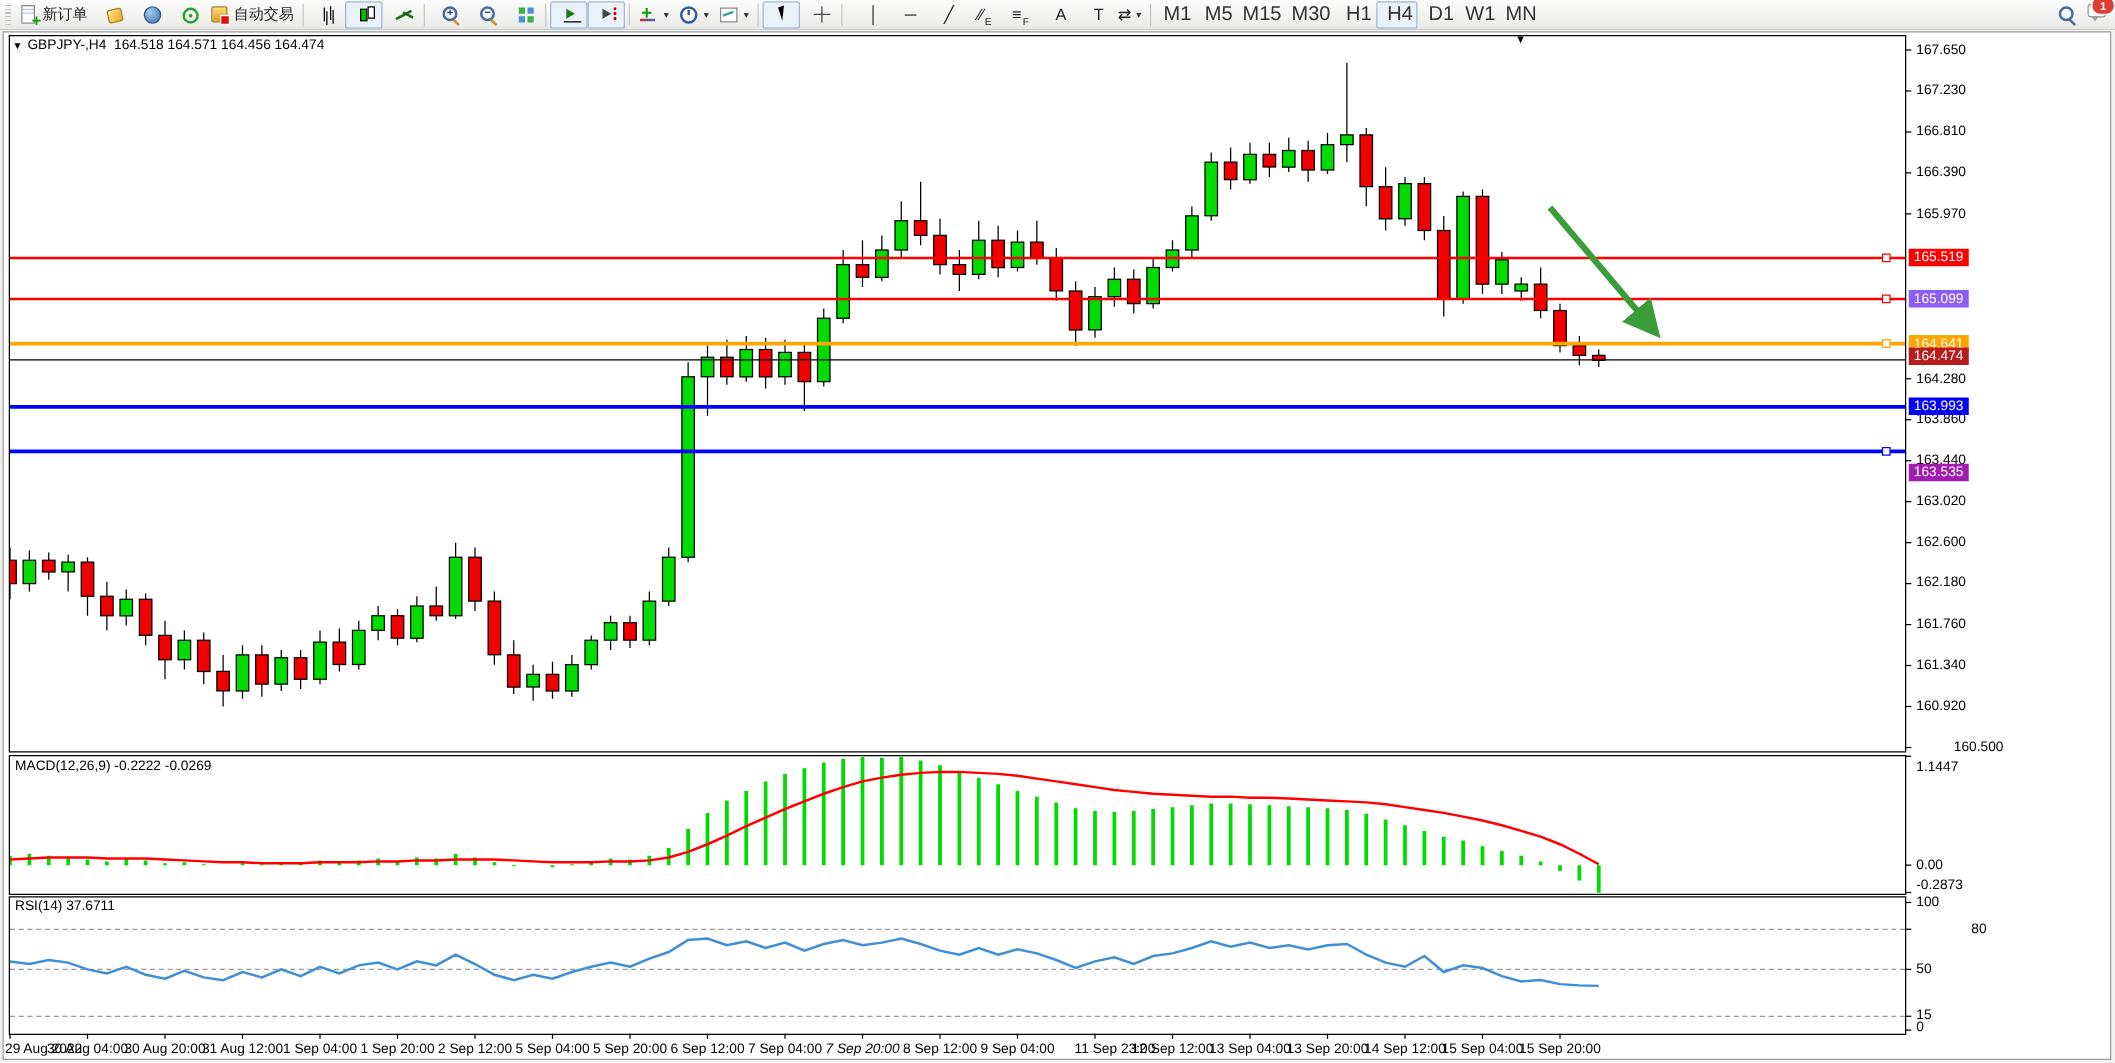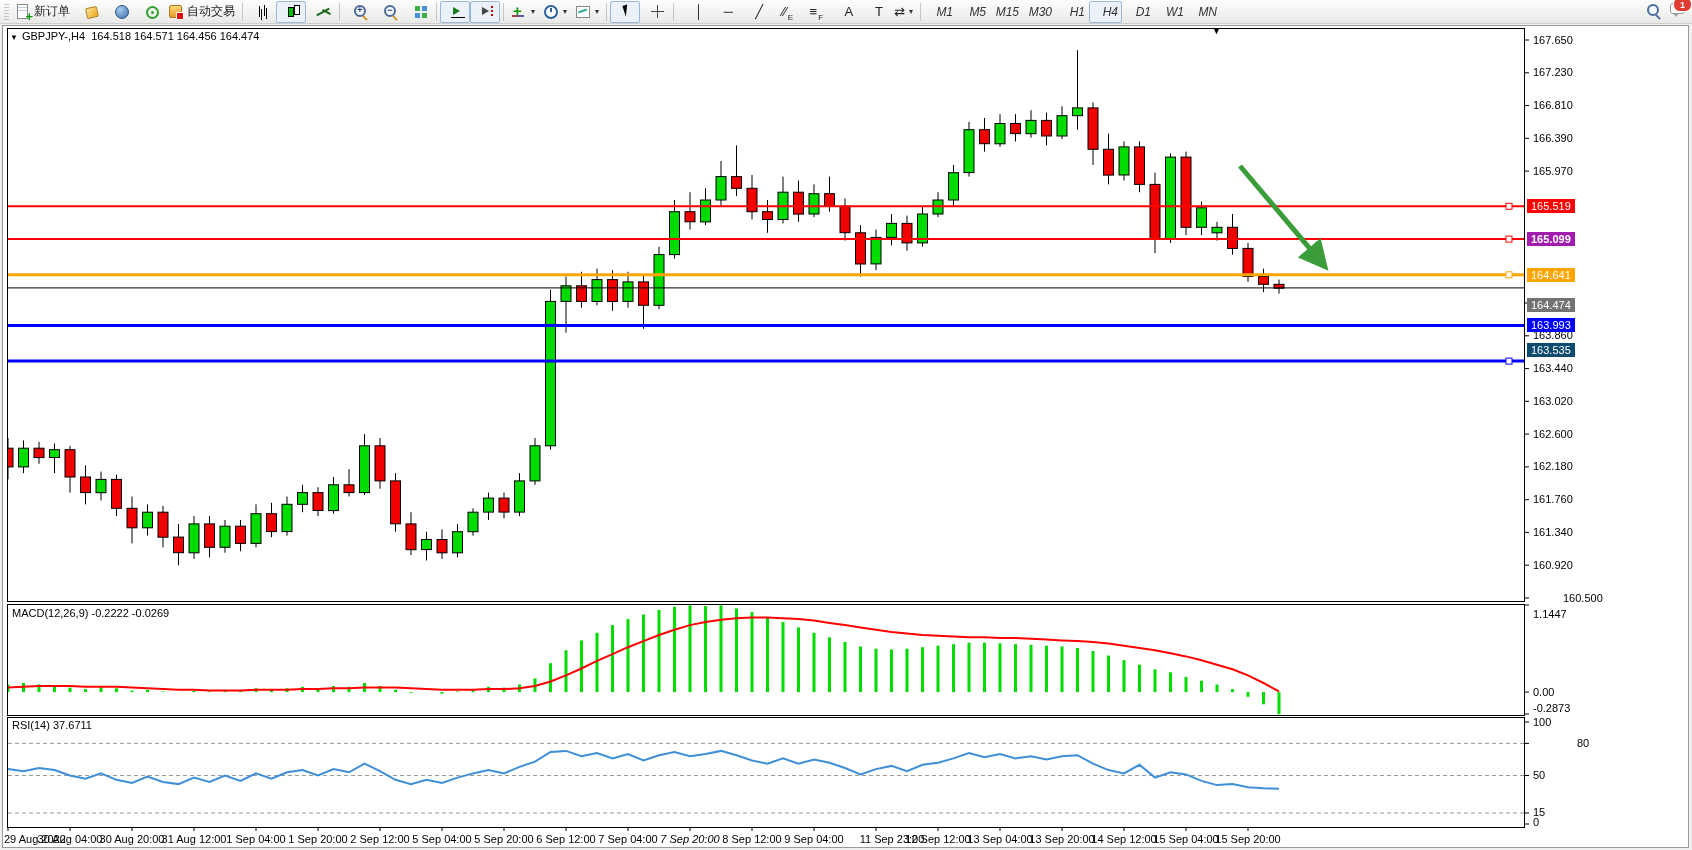--- a/index.html
+++ b/index.html
@@ -11,21 +11,21 @@
     display:flex;align-items:center;padding:0 2px;box-sizing:border-box;}
   .grip{width:5px;height:16px;margin:0 2px;background:repeating-linear-gradient(#bbb 0 1px,transparent 1px 3px);opacity:.8;}
   .sep{width:1px;height:18px;background:#c6c6c6;margin:0 3px;}
   .tbtn{height:20px;min-width:22px;display:flex;align-items:center;justify-content:flex-end;gap:3px;
     padding:0 3px;border:1px solid transparent;border-radius:2px;font-size:12px;color:#222;cursor:default;position:relative;}
   .tbtn.active{background:#eaf1f9;border-color:#9ab8d8;}
   .tbtn .lbl{font-size:12px;white-space:nowrap;}
   .tbtn .glyph{font-size:13px;line-height:13px;}
   .tbtn .sub{font-size:8px;align-self:flex-end;margin-left:-2px;}
   .tbtn .caret{font-size:8px;color:#333;margin-left:1px;}
-  .tbtn.tf{font-size:12px;min-width:25px;color:#333;font-style:italic;}
+  .tbtn.tf{font-size:16px;min-width:25px;color:#333;}
   
   .ic{width:16px;height:16px;position:relative;display:inline-block;}
   .ic-doc-plus-icon::before{content:"";position:absolute;left:2px;top:0;width:9px;height:13px;background:#fff;border:1px solid #8a8a8a;
     box-shadow:inset 0 2px 0 #fff,inset 0 3px 0 #b9cbe0,inset 0 5px 0 #fff,inset 0 6px 0 #b9cbe0;}
   .ic-doc-plus-icon::after{content:"+";position:absolute;right:-2px;bottom:-4px;color:#0a9a0a;font-weight:bold;font-size:13px;}
   .ic-crystal-icon::before{content:"";position:absolute;left:2px;top:3px;width:10px;height:9px;
     background:linear-gradient(135deg,#ffe59a,#e8a817);border:1px solid #ad7c10;border-radius:2px;transform:rotate(-12deg);}
   .ic-profile-icon::before{content:"";position:absolute;left:1px;top:1px;width:12px;height:12px;border-radius:50%;
     background:radial-gradient(circle at 35% 30%,#a8cdf0,#3c6ea8);border:1px solid #2d5685;}
   .ic-signal-icon::before{content:"";position:absolute;left:2px;top:2px;width:9px;height:9px;border:2px solid #2fa12f;border-radius:50%;}
@@ -551,25 +551,25 @@
       <div class="poslbl" style="left: 1533px; top: 329.279px;">163.860</div>
       <div class="poslbl" style="left: 1533px; top: 362.057px;">163.440</div>
       <div class="poslbl" style="left: 1533px; top: 394.834px;">163.020</div>
       <div class="poslbl" style="left: 1533px; top: 427.612px;">162.600</div>
       <div class="poslbl" style="left: 1533px; top: 460.39px;">162.180</div>
       <div class="poslbl" style="left: 1533px; top: 493.167px;">161.760</div>
       <div class="poslbl" style="left: 1533px; top: 525.945px;">161.340</div>
       <div class="poslbl" style="left: 1533px; top: 558.722px;">160.920</div>
       <div class="poslbl" style="left: 1533px; top: 591.5px; margin-left: 30px;">160.500</div>
       <div class="badge" style="top: 199.307px; background: rgb(255, 0, 0);">165.519</div>
-      <div class="badge" style="top: 232.085px; background: #a21caf; font-weight: bold;">165.099</div>
+      <div class="badge" style="top: 232.085px; background: #8b5cf6;">165.099</div>
       <div class="badge" style="top: 267.828px; background: rgb(255, 165, 0);">164.641</div>
-      <div class="badge" style="top: 278px; background: #737373; margin-top: 20px;">164.474</div>
+      <div class="badge" style="top: 278px; background: #b91c1c;">164.474</div>
       <div class="badge" style="top: 318.399px; background: rgb(0, 0, 255);">163.993</div>
-      <div class="badge" style="top: 343px; background: #0c4a6e;">163.535</div>
+      <div class="badge" style="top: 371px; background: #a21caf;">163.535</div>
       <div class="poslbl" style="left: 1533px; top: 608px;">1.1447</div>
       <div class="poslbl" style="left: 1533px; top: 685.631px;">0.00</div>
       <div class="poslbl" style="left: 1533px; top: 702px;">-0.2873</div>
       <div class="poslbl" style="left: 1533px; top: 715.5px;">100</div>
       <div class="poslbl" style="left: 1533px; top: 736.9px; margin-left: 44px;">80</div>
       <div class="poslbl" style="left: 1533px; top: 769px;">50</div>
       <div class="poslbl" style="left: 1533px; top: 806.45px;">15</div>
       <div class="poslbl" style="left: 1533px; top: 816px;">0</div>
       <div class="poslbl" style="left: 4px; top: 833px;">29 Aug 2022</div>
       <div class="poslbl" style="left: 70px; top: 833px; transform: translateX(-50%);">30 Aug 04:00</div>

